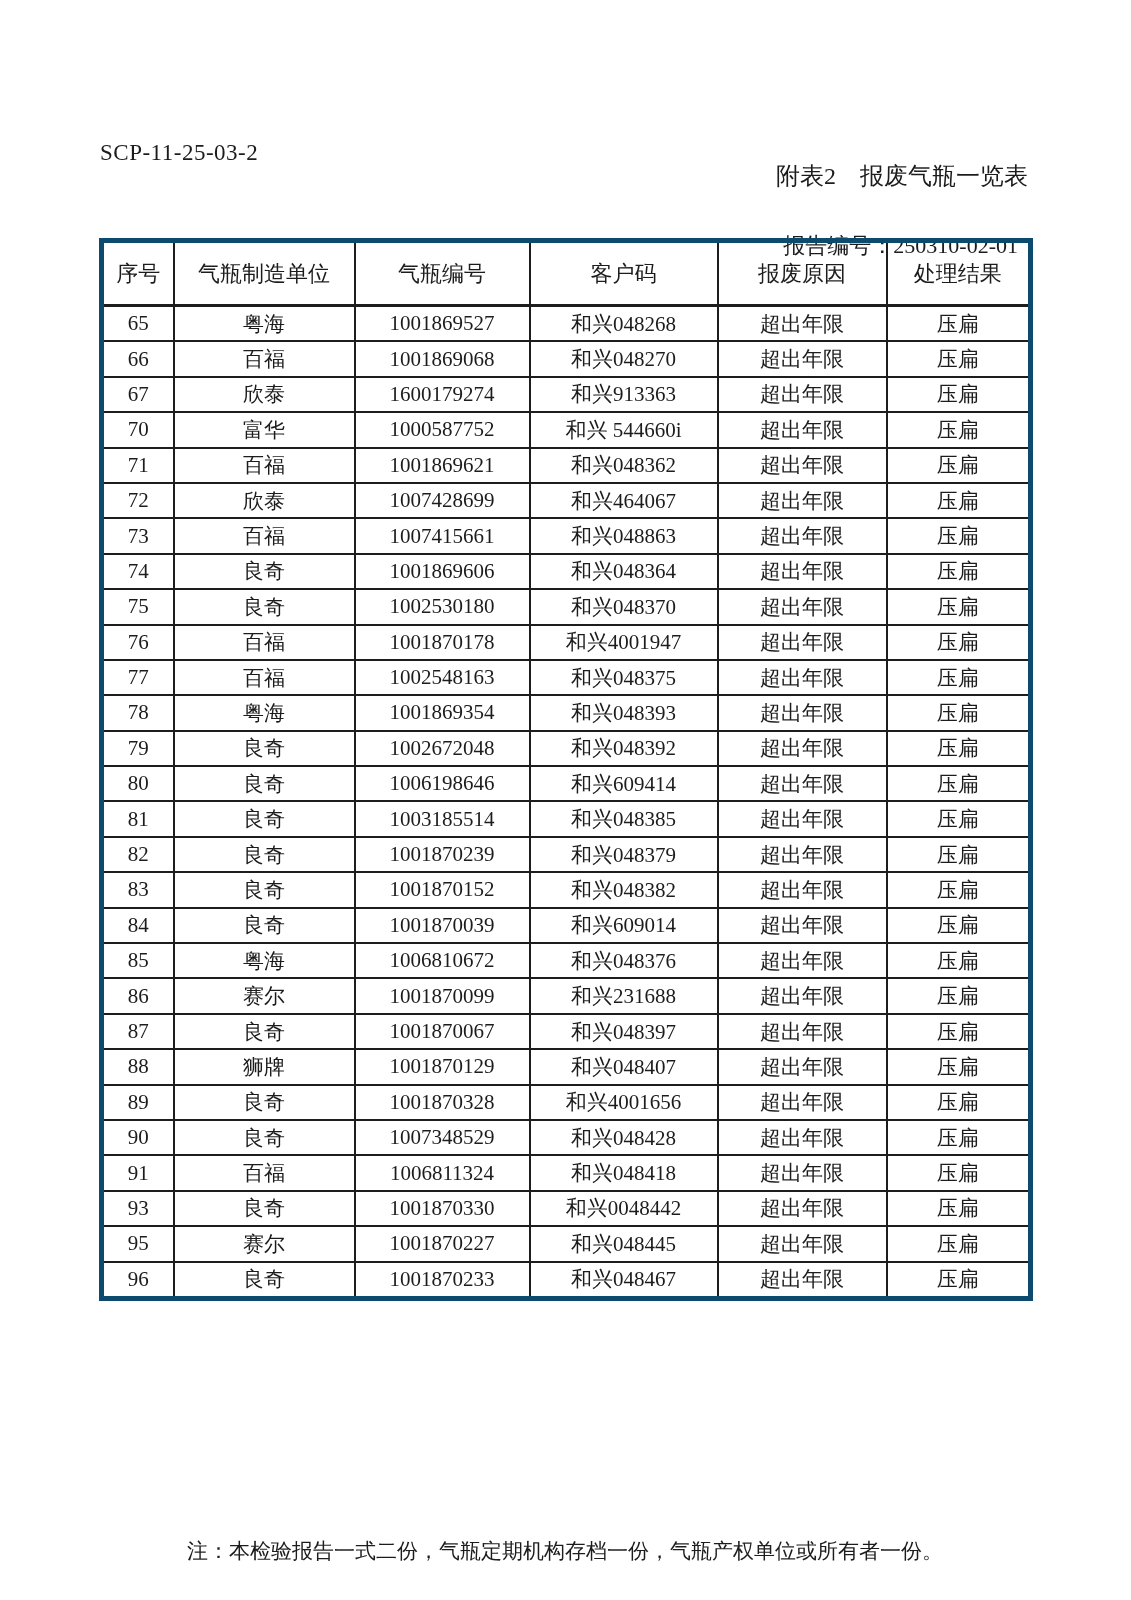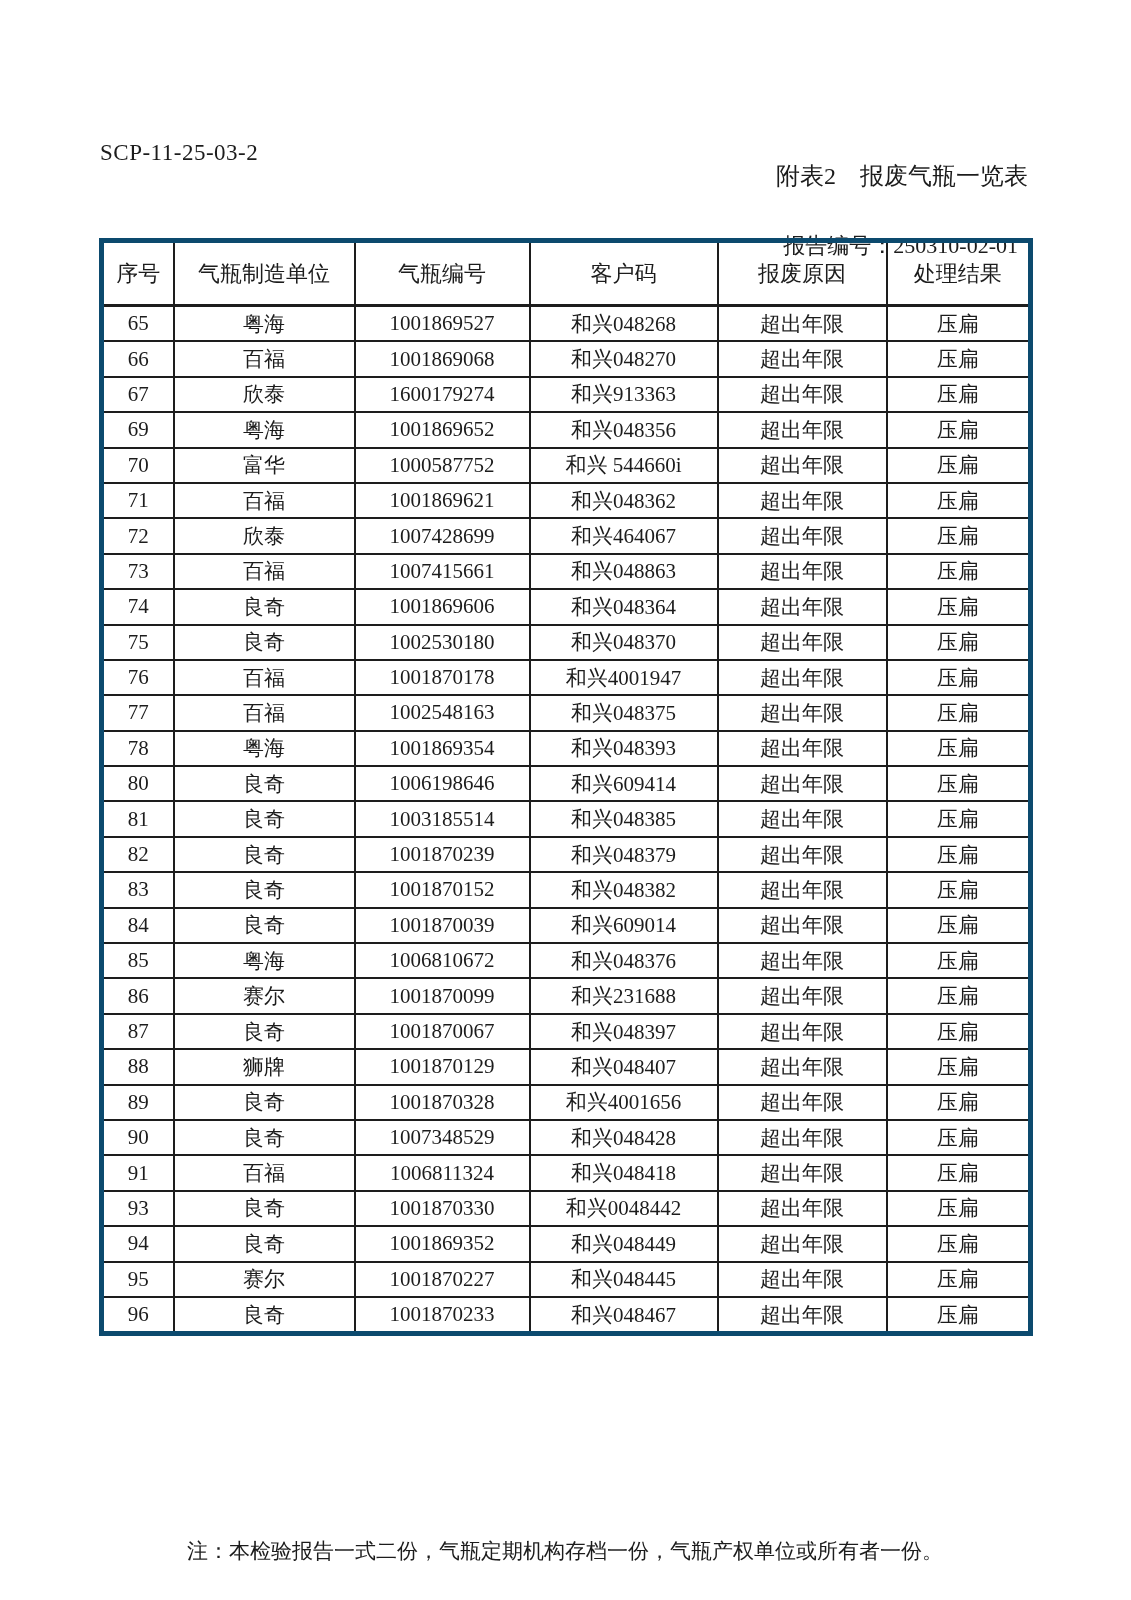--- a/index.html
+++ b/index.html
@@ -127,28 +127,20 @@
       </tr>
       <tr>
         <td>67</td>
         <td>欣泰</td>
         <td>1600179274</td>
         <td>和兴913363</td>
         <td>超出年限</td>
         <td>压扁</td>
       </tr>
       <tr>
-        <td>69</td>
-        <td>粤海</td>
-        <td>1001869652</td>
-        <td>和兴048356</td>
-        <td>超出年限</td>
-        <td>压扁</td>
-      </tr>
-      <tr>
         <td>70</td>
         <td>富华</td>
         <td>1000587752</td>
         <td>和兴 544660i</td>
         <td>超出年限</td>
         <td>压扁</td>
       </tr>
       <tr>
         <td>71</td>
         <td>百福</td>
@@ -207,20 +199,28 @@
       </tr>
       <tr>
         <td>78</td>
         <td>粤海</td>
         <td>1001869354</td>
         <td>和兴048393</td>
         <td>超出年限</td>
         <td>压扁</td>
       </tr>
       <tr>
+        <td>79</td>
+        <td>良奇</td>
+        <td>1002672048</td>
+        <td>和兴048392</td>
+        <td>超出年限</td>
+        <td>压扁</td>
+      </tr>
+      <tr>
         <td>80</td>
         <td>良奇</td>
         <td>1006198646</td>
         <td>和兴609414</td>
         <td>超出年限</td>
         <td>压扁</td>
       </tr>
       <tr>
         <td>81</td>
         <td>良奇</td>
@@ -311,28 +311,20 @@
       </tr>
       <tr>
         <td>93</td>
         <td>良奇</td>
         <td>1001870330</td>
         <td>和兴0048442</td>
         <td>超出年限</td>
         <td>压扁</td>
       </tr>
       <tr>
-        <td>94</td>
-        <td>良奇</td>
-        <td>1001869352</td>
-        <td>和兴048449</td>
-        <td>超出年限</td>
-        <td>压扁</td>
-      </tr>
-      <tr>
         <td>95</td>
         <td>赛尔</td>
         <td>1001870227</td>
         <td>和兴048445</td>
         <td>超出年限</td>
         <td>压扁</td>
       </tr>
       <tr>
         <td>96</td>
         <td>良奇</td>

